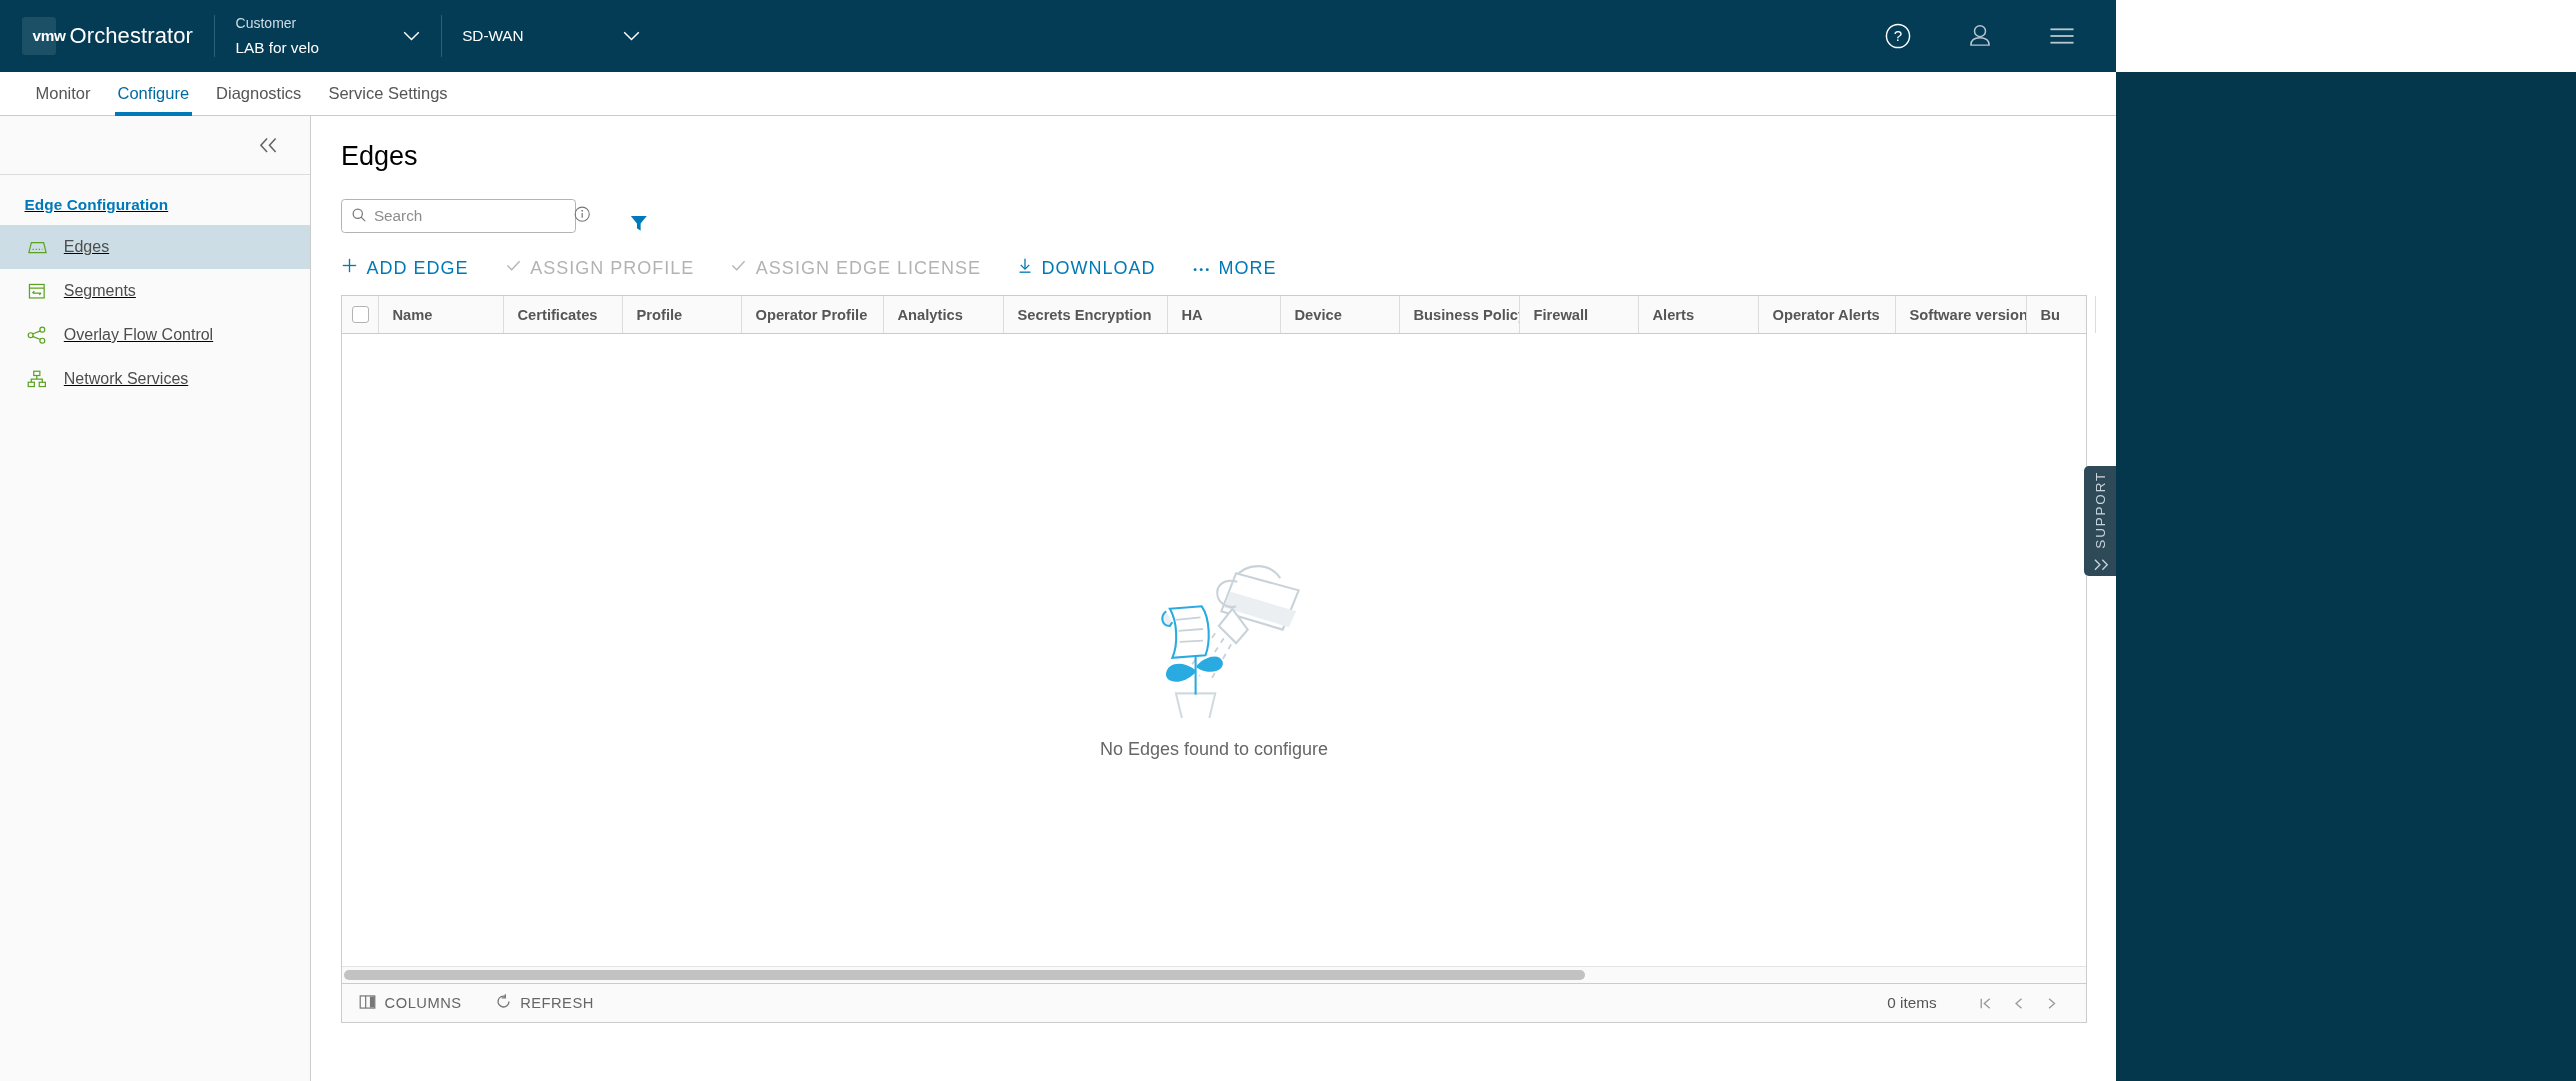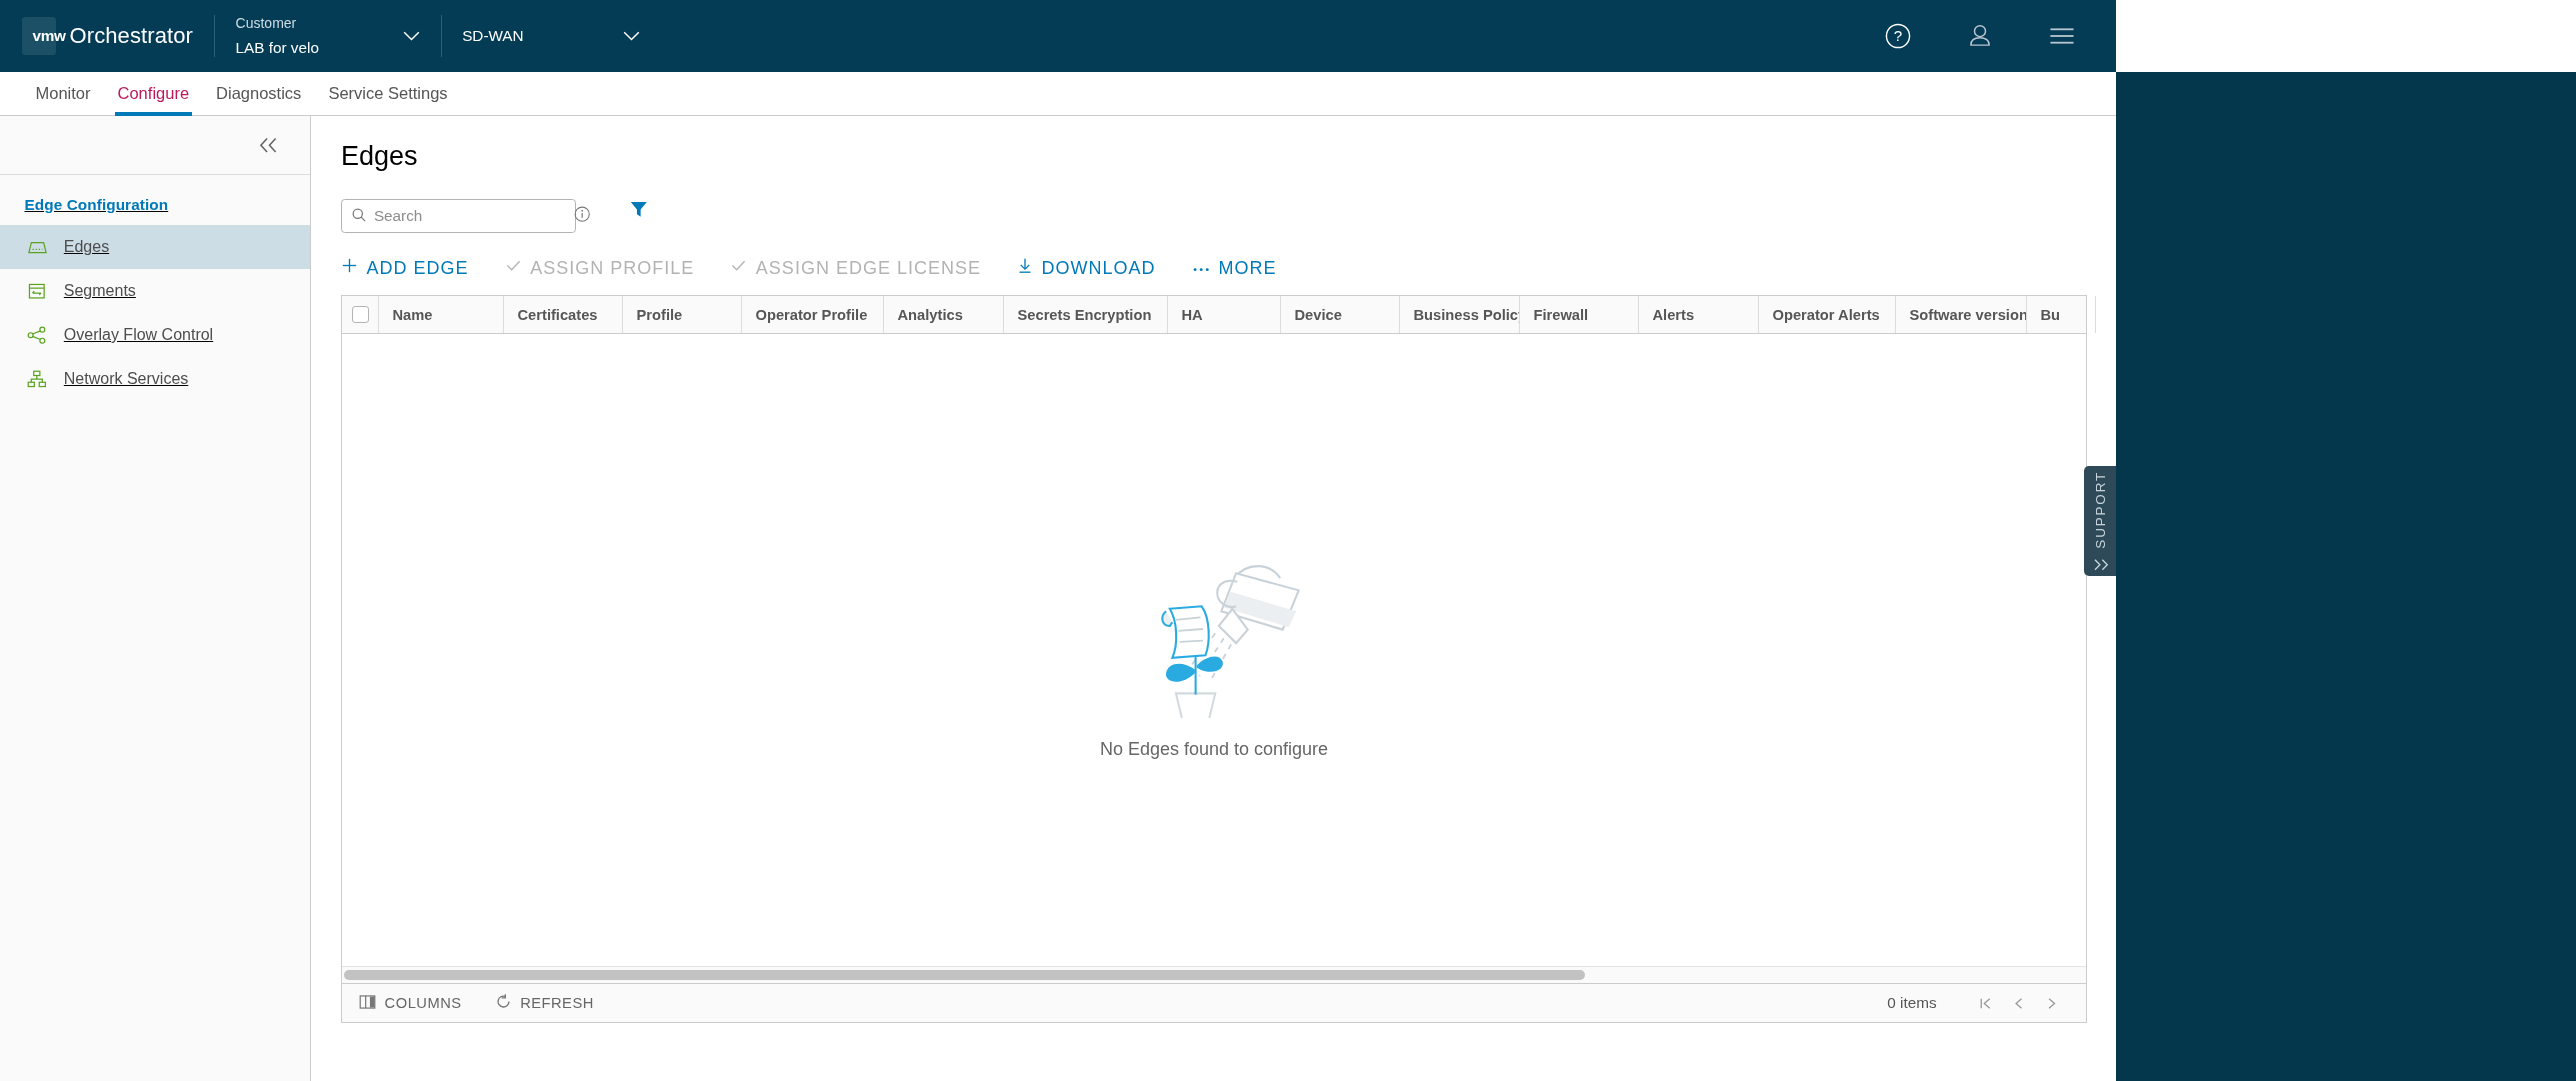--- a/index.html
+++ b/index.html
@@ -53,21 +53,21 @@
     position: absolute; left: 0; top: 72px;
     width: 2116px; height: 44px;
     background: #ffffff;
     border-bottom: 0.6px solid #cccccc;
     display: flex; align-items: center; padding-left: 22px;
   }
   .navtab {
     font-size: 16.5px; color: #555555; padding: 0 13.5px;
     height: 44px; display: flex; align-items: center; position: relative; cursor: pointer;
   }
-  .navtab.active { color: #be185d; }
+  .navtab.active { color: #0369a1; }
   .navtab.active::after {
     content: ""; position: absolute; left: 11px; right: 11px; bottom: 0;
     height: 3.7px; background: #0079b8;
   }
 
   
   .sidebar {
     position: absolute; left: 0; top: 116px;
     width: 311px; height: 965px;
     background: #fafafa;
@@ -91,21 +91,21 @@
   .side-label { font-size: 16px; color: #4d4d4d; margin-left: 9.8px; }
 
   
   .main {
     position: absolute; left: 312px; top: 116px;
     width: 1804px; height: 965px; background: #ffffff;
     overflow: hidden;
   }
   .page-title { font-size: 27px; color: #000000; padding: 24.5px 0 0 29px; font-weight: 400; }
 
-  .searchrow { display: flex; align-items: flex-start; padding: 27px 0 0 29px; gap: 31px; }
+  .searchrow { display: flex; align-items: flex-end; padding: 27px 0 0 29px; gap: 31px; }
   .searchbox {
     width: 235px; height: 34px; border: 0.6px solid #b3b3b3; border-radius: 3.7px;
     background: #ffffff; display: flex; align-items: center; padding: 0 8.6px;
   }
   .searchbox input {
     border: none; outline: none; flex: 1; font-size: 15.3px; color: #333333;
     font-family: "Liberation Sans", sans-serif; margin-left: 7.3px; background: transparent;
   }
   .searchbox input::placeholder { color: #8c8c8c; }
   .filter-icon { margin-left: 22px; cursor: pointer; display: flex; }

